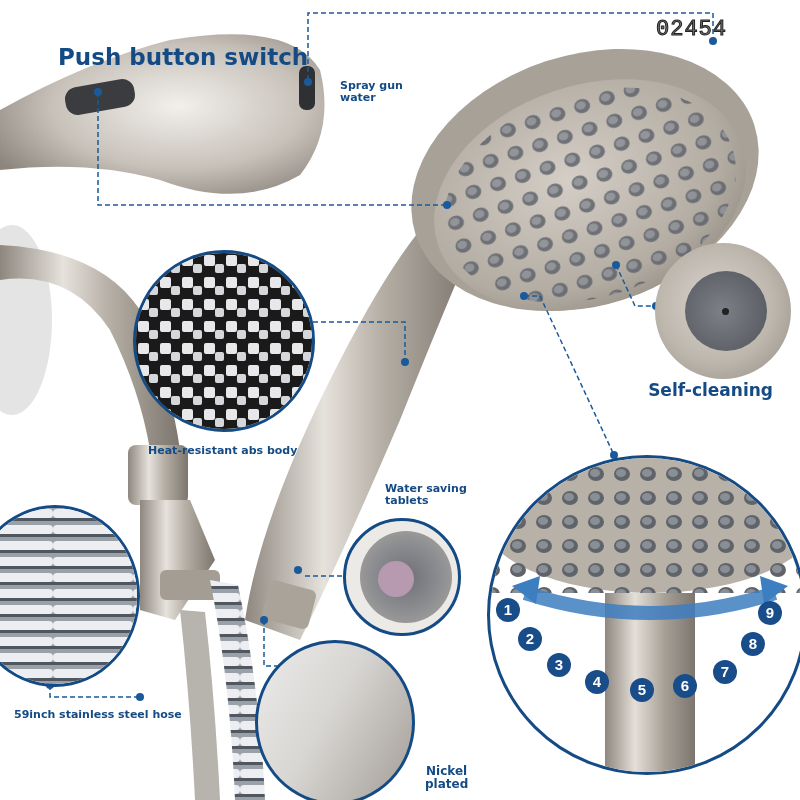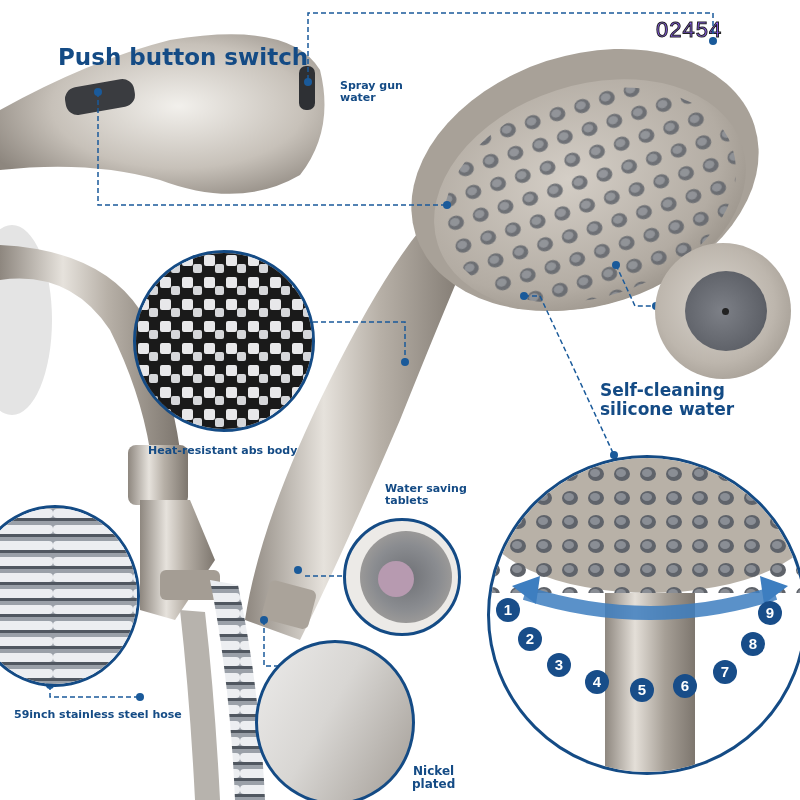--- a/index.html
+++ b/index.html
@@ -6,21 +6,21 @@
   body{width:800px;height:800px;position:relative;overflow:hidden;font-family:"DejaVu Sans","Liberation Sans",sans-serif;}
   .abs{position:absolute;}
   .label{position:absolute;color:#144b85;font-weight:bold;line-height:1.1;}
   .h-big{font-size:23px;margin-left:8px;}
   .h-mid{font-size:17px;}
   .h-small{font-size:11px;text-align:left;}
   .circle{position:absolute;border-radius:50%;border:3px solid #144b85;overflow:hidden;box-sizing:border-box;}
   .num{position:absolute;width:24px;height:24px;border-radius:50%;background:#184d89;color:#fff;font-weight:bold;font-size:15px;text-align:center;line-height:24px;font-family:"Liberation Sans",sans-serif;}
   .dot{position:absolute;width:8px;height:8px;border-radius:50%;background:#1a5a9a;}
   svg{position:absolute;left:0;top:0;}
-  .badge{position:absolute;left:656px;top:17px;font-family:Liberation Sans, sans-serif;font-size:22px;color:#8b5cf6;-webkit-text-stroke:1px #222;letter-spacing:1px;}
+  .badge{position:absolute;left:656px;top:17px;font-family:Liberation Mono, monospace;font-size:22px;color:#737373;-webkit-text-stroke:1px #222;letter-spacing:1px;}
 </style>
 </head>
 <body>
 
 <svg width="800" height="800">
   <defs>
     <linearGradient id="metal" x1="0" y1="0" x2="1" y2="0">
       <stop offset="0" stop-color="#8e877f"></stop>
       <stop offset="0.35" stop-color="#e6e2dc"></stop>
       <stop offset="0.6" stop-color="#b7b0a7"></stop>
@@ -159,30 +159,29 @@
 <div class="num" style="left:630px;top:678px">5</div>
 <div class="num" style="left:673px;top:674px">6</div>
 <div class="num" style="left:713px;top:660px">7</div>
 <div class="num" style="left:741px;top:632px">8</div>
 <div class="num" style="left:758px;top:601px">9</div>
 
 <div class="label h-big" style="left:50px;top:45px">Push button switch</div>
 <div class="label h-small" style="left:340px;top:80px;width:74px;white-space:pre-line">Spray gun
 water</div>
 
-<div class="label h-mid" style="left:600px;top:381px;width:173px;text-align:left">
+<div class="label h-mid" style="left:600px;top:381px;width:173px;text-align:right">
   <div>Self-cleaning</div>
-  <div>silicone water</div>
 </div>
 
 <div class="label" style="left:148px;top:445px;font-size:11px">Heat-resistant abs body</div>
 
 <div class="label h-small" style="left:385px;top:483px;width:90px">
   <div>Water saving</div>
   <div>tablets</div>
 </div>
 
 <div class="label" style="left:14px;top:709px;font-size:11px">59inch stainless steel hose</div>
 
-<div class="label" style="left:412px;top:765px;font-size:12px;text-align:center">
+<div class="label" style="left:425px;top:765px;font-size:12px;text-align:center">
   <div>Nickel</div>
   <div>plated</div>
 </div>
 
 </body></html>

